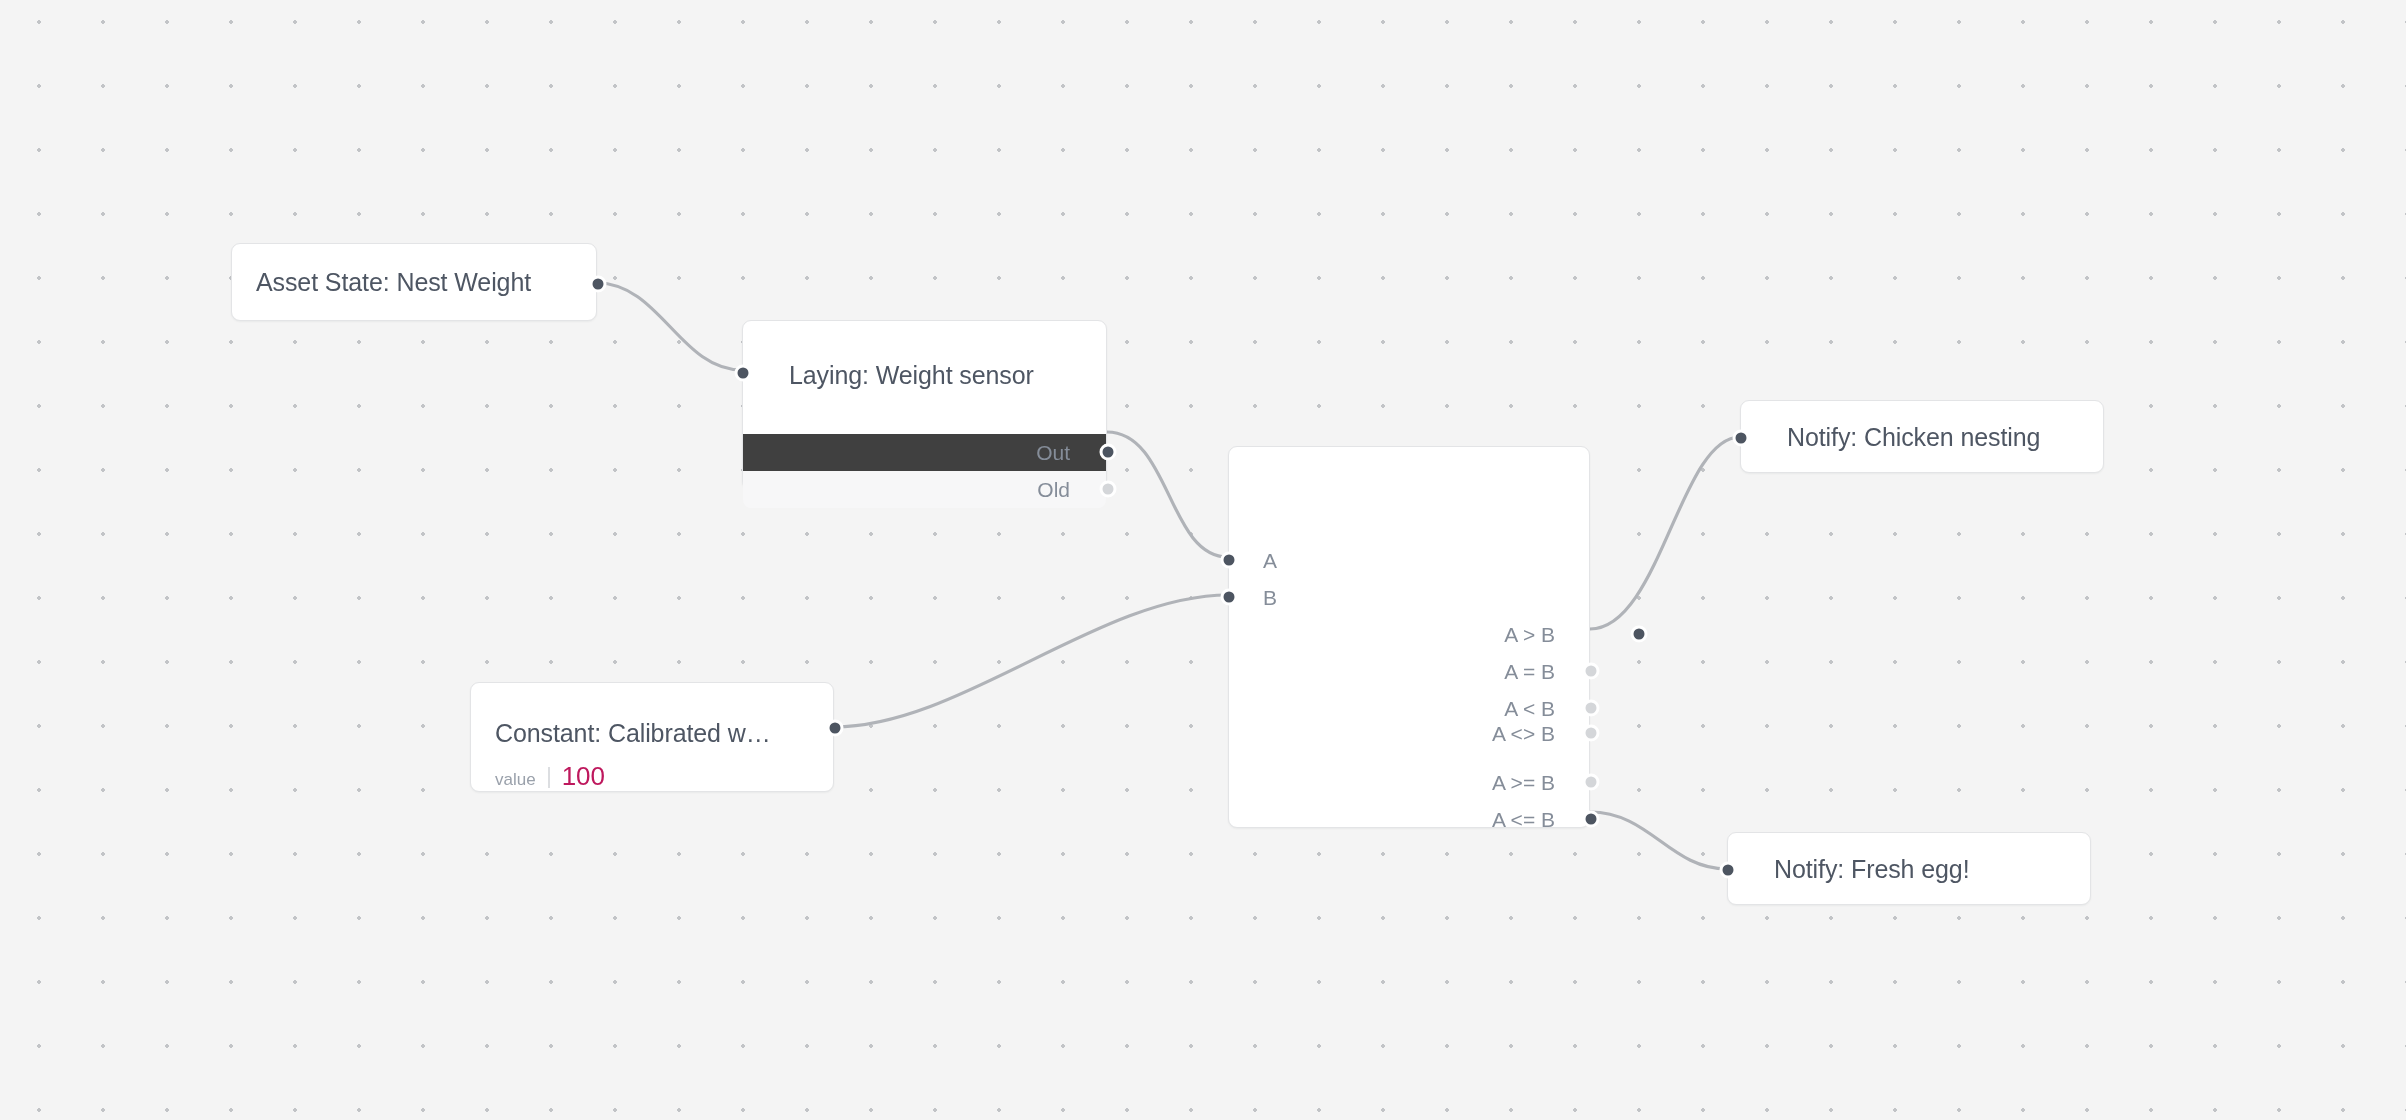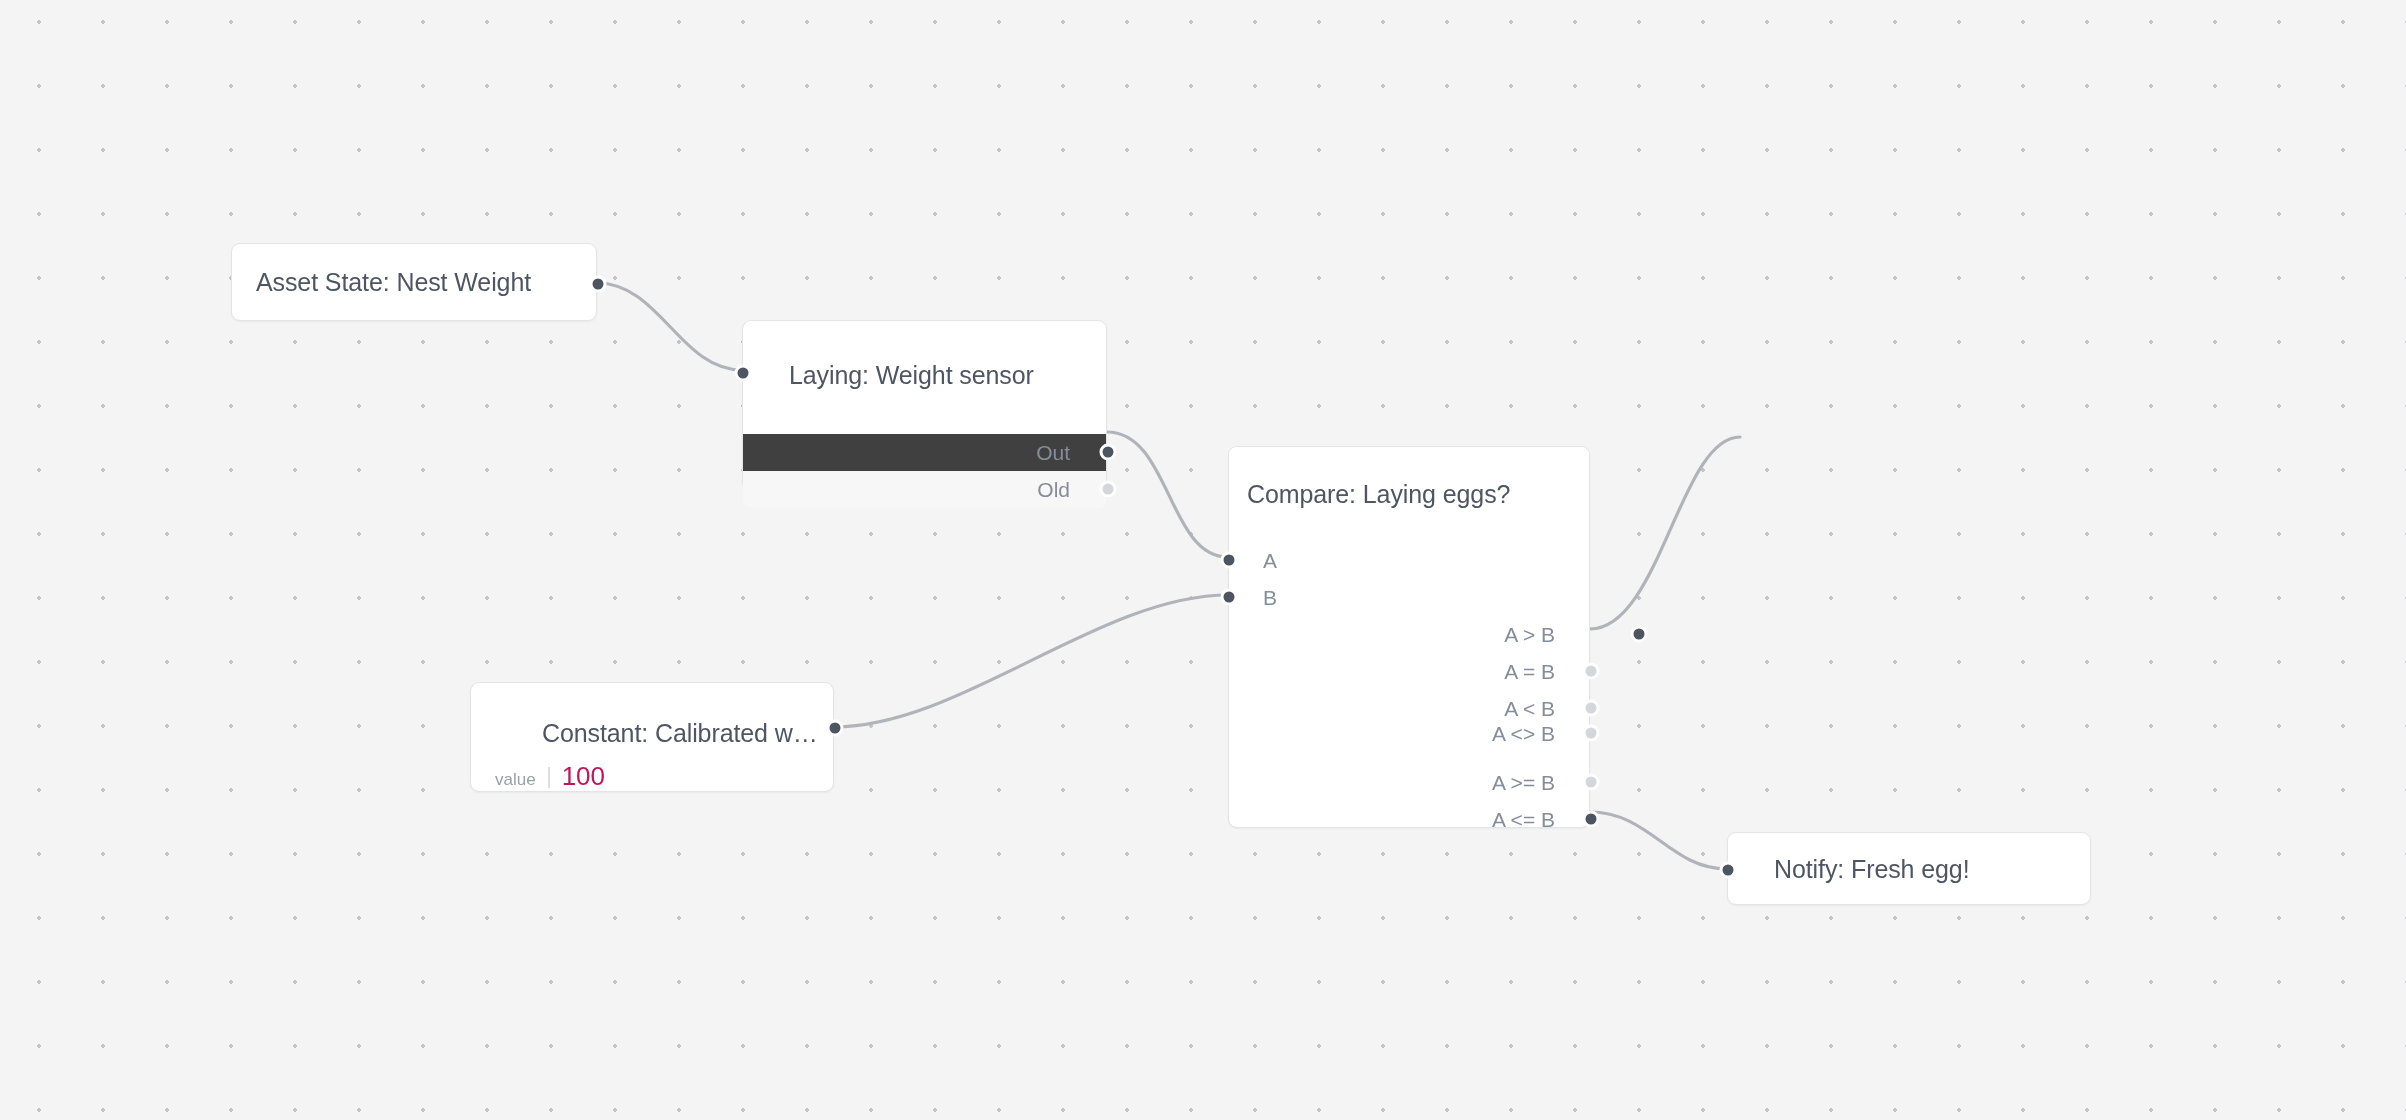--- a/index.html
+++ b/index.html
@@ -139,21 +139,20 @@
   #node-constant {
     left: 470px;
     top: 682px;
     width: 364px;
     height: 110px;
   }
   #node-constant .node-title {
     position: absolute;
     left: 24px;
     top: 38px;
-    margin-left: 47px;
   }
   #node-constant .value-row {
     position: absolute;
     left: 24px;
     top: 80px;
     display: flex;
     align-items: baseline;
   }
   #node-constant .value-key {
     color: #9aa1ab;
@@ -282,23 +281,20 @@
     <div class="port" style="left:364px; top:45px;"></div>
 
     <div class="value-row">
       <span class="value-key">value</span>
       <span class="value-divider"></span>
       <span class="value-num">100</span>
     </div>
   </div>
 
   <div class="node" id="node-compare">
-    <div class="cmp-title-row">
-      <div class="node-title">Compare: Laying eggs?</div>
-    </div>
 
     <div class="in-row plain" style="top:95px;">
       <span class="port-label">A</span>
       <div class="port" style="left:0px; top:18px;"></div>
     </div>
     <div class="in-row zebra" style="top:132px;">
       <span class="port-label">B</span>
       <div class="port" style="left:0px; top:18px;"></div>
     </div>
 
@@ -321,19 +317,23 @@
     <div class="out-row plain" style="top:317px;">
       <span class="port-label">A &gt;= B</span>
       <div class="port inactive" style="left:362px; top:18px;"></div>
     </div>
     <div class="out-row zebra" style="top:354px; border-bottom-left-radius:8px; border-bottom-right-radius:8px;">
       <span class="port-label">A &lt;= B</span>
       <div class="port" style="left:362px; top:18px;"></div>
     </div>
   </div>
 
+  <div class="node" id="node-notify-nesting">
+    <div class="node-title">Notify: Chicken nesting</div>
+    <div class="port" style="left:0px; top:37px;"></div>
+  </div>
 
   <div class="node" id="node-notify-egg">
     <div class="node-title">Notify: Fresh egg!</div>
     <div class="port" style="left:0px; top:37px;"></div>
   </div>
 
 </div>
 
 </body></html>

